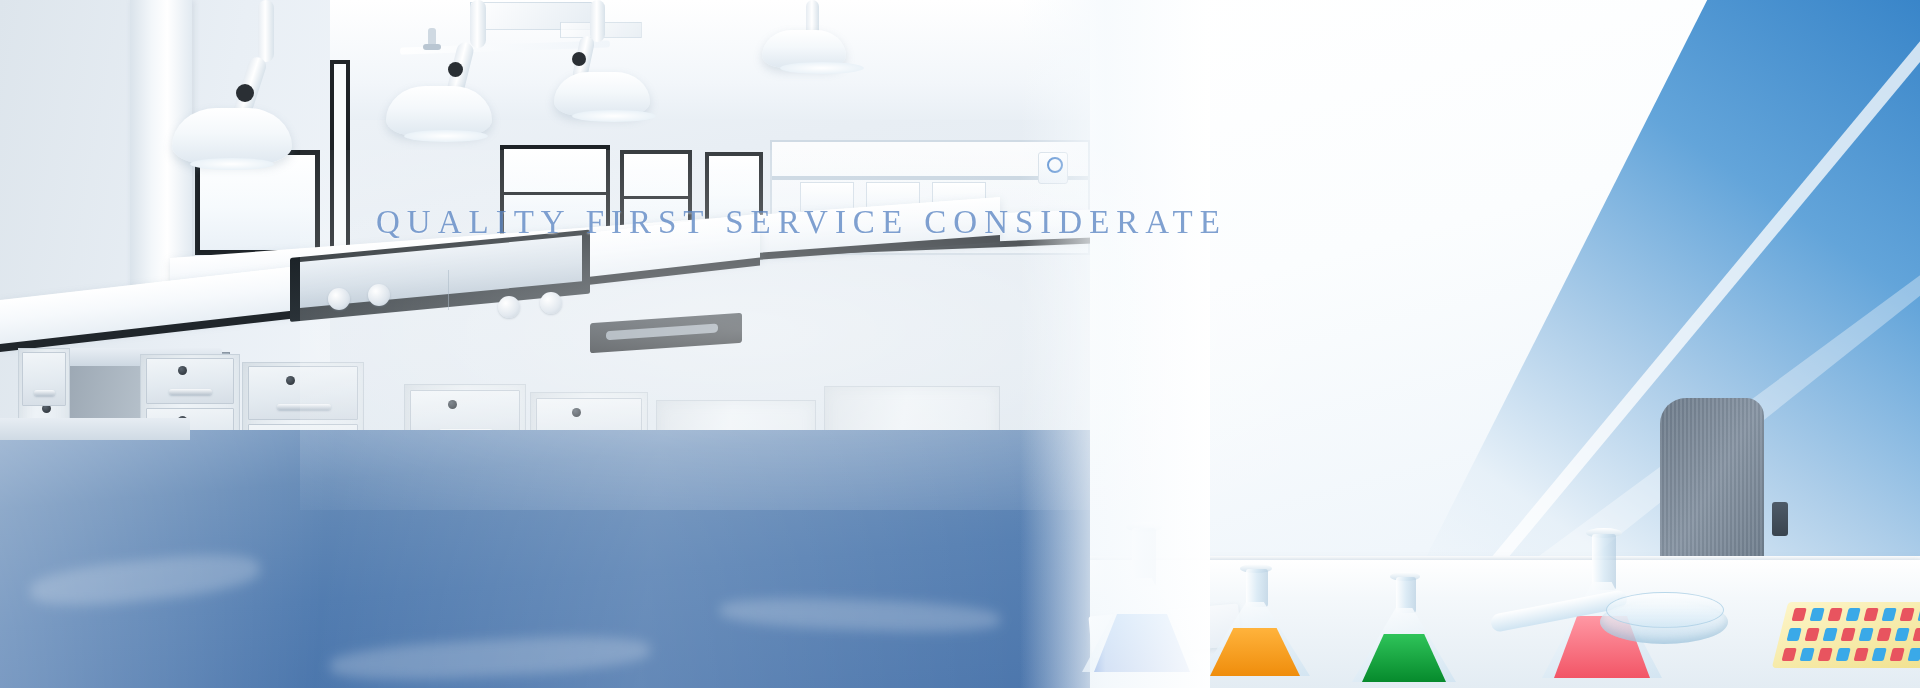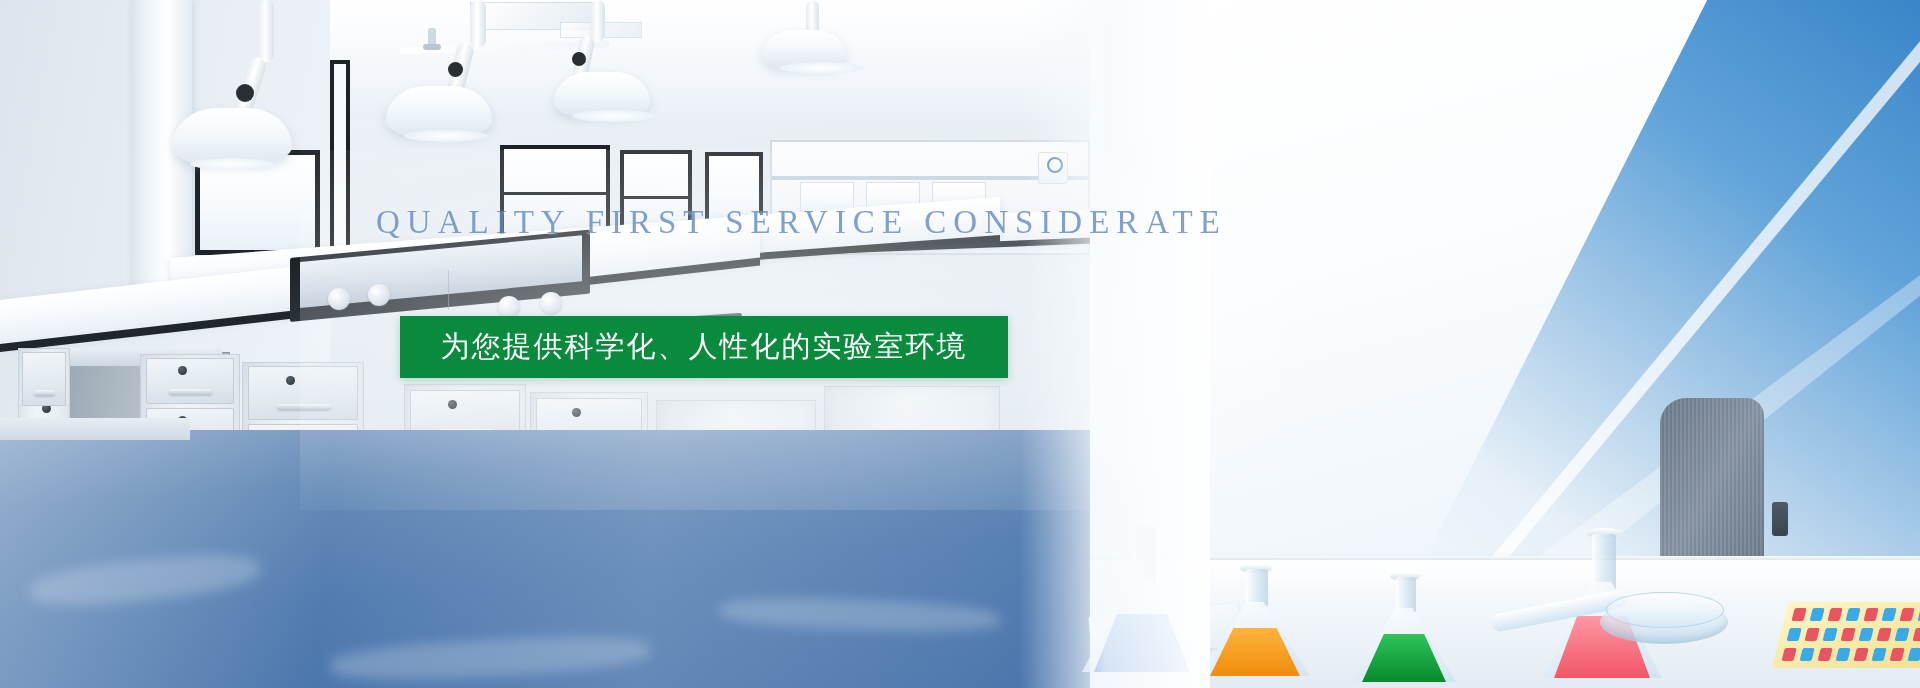--- a/index.html
+++ b/index.html
@@ -629,19 +629,16 @@
 
     <div class="seam-blend"></div>
     <div class="left-veil"></div>
   </div>
 
   <div class="copy">
 
     <div class="eng-line">QUALITY FIRST SERVICE CONSIDERATE</div>
 
 
-    <div class="green-bar">
-      <span>为您提供科学化、人性化的实验室环境</span>
-    </div>
 
   </div>
 
 </div>
 
 </body></html>

